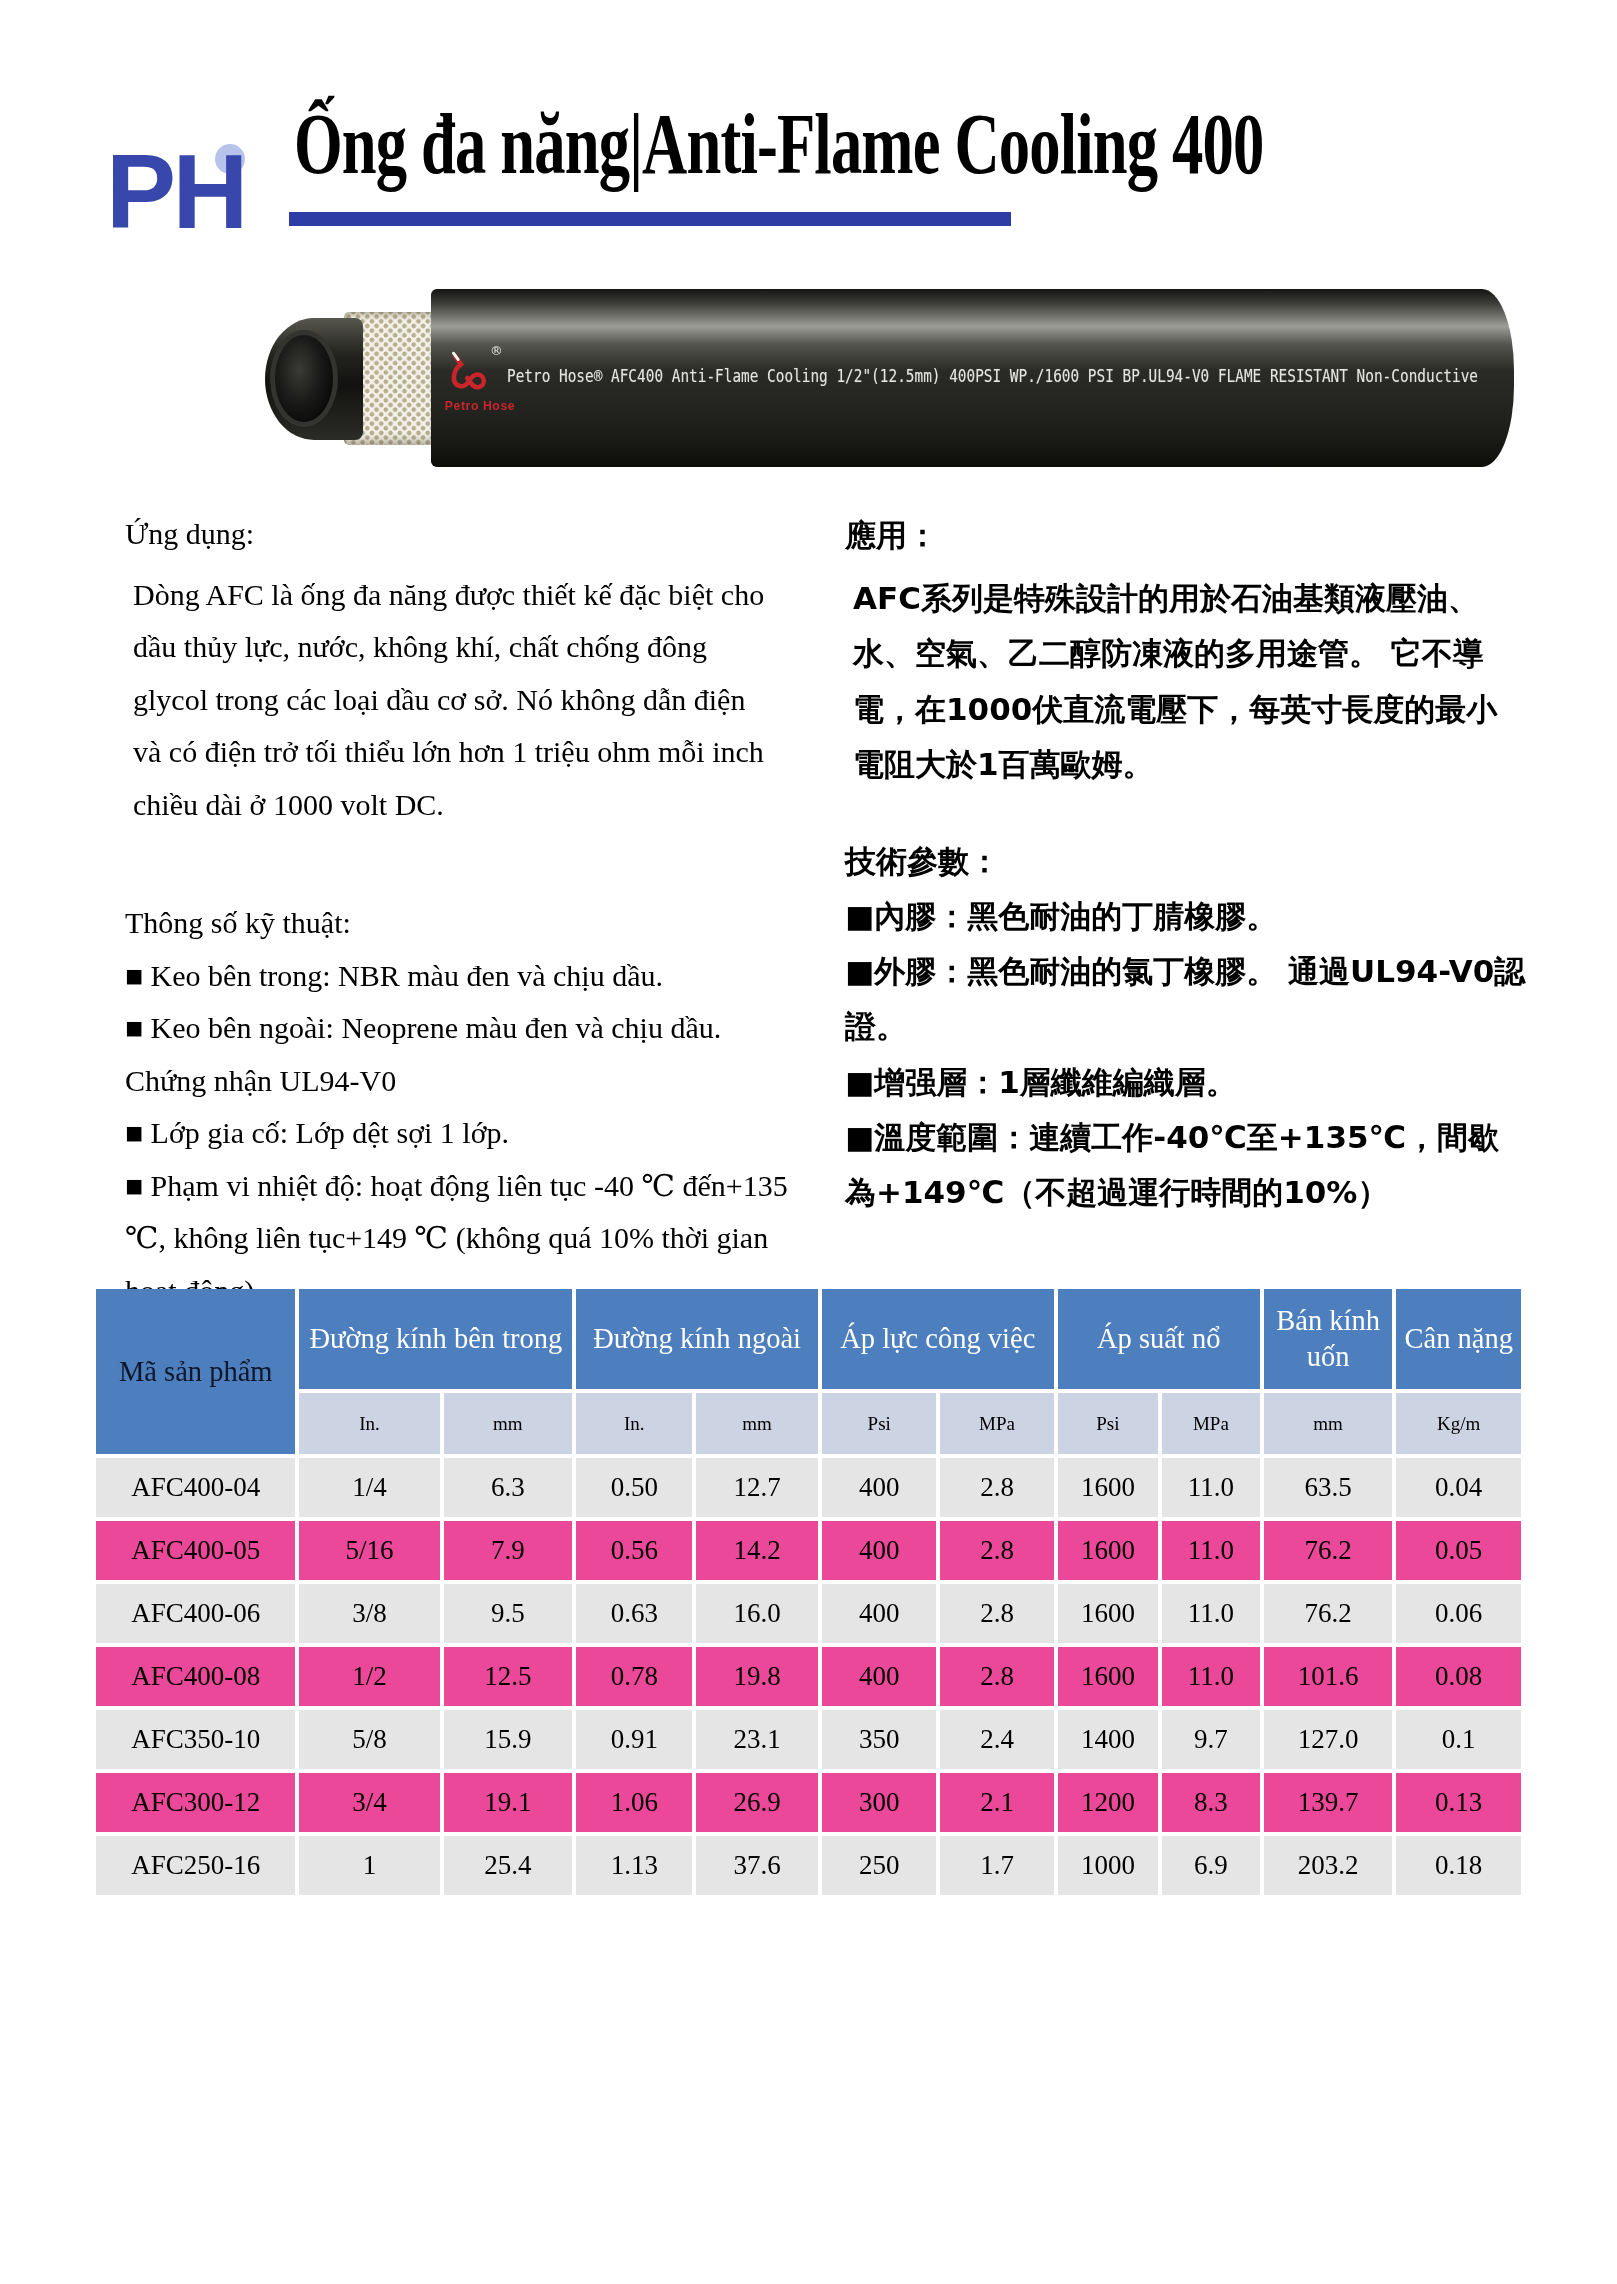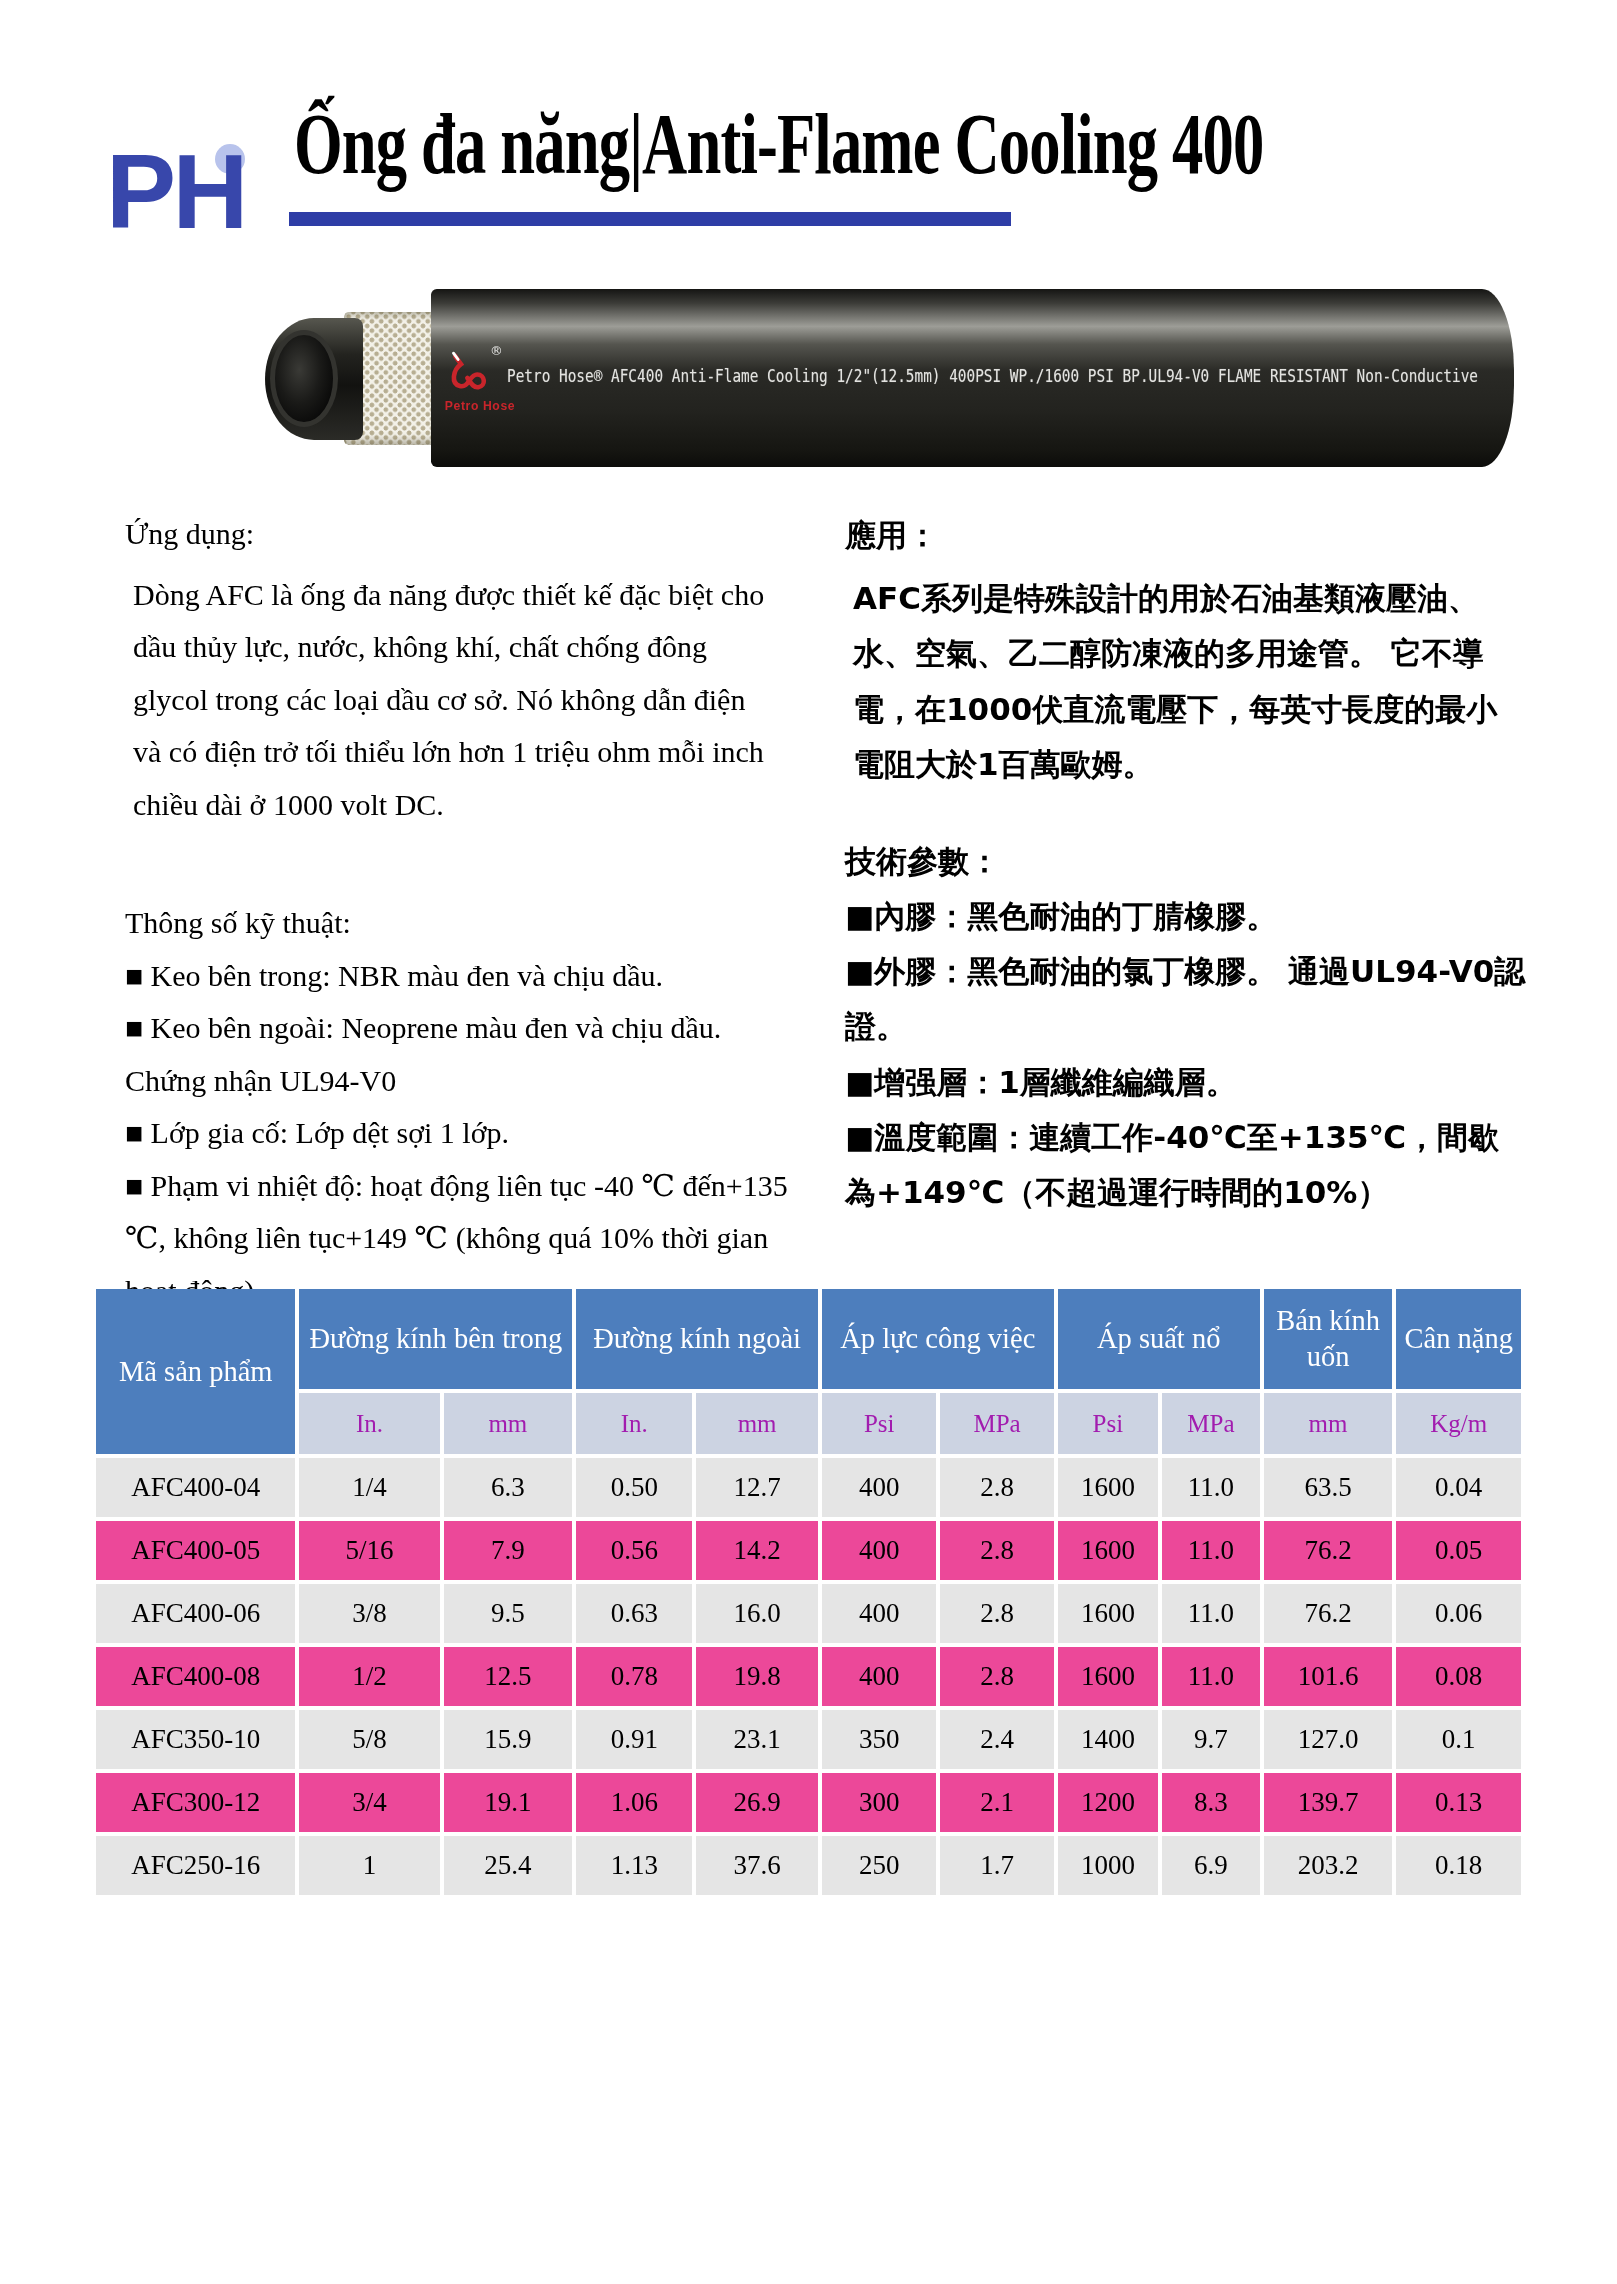--- a/index.html
+++ b/index.html
@@ -63,22 +63,22 @@
   .gap-l{height:58px;}
   .gap-r{height:34px;}
   .bullet{margin:0;}
 
   
   #spec-table{position:absolute;left:92px;top:1285px;width:1433px;
      border-collapse:separate;border-spacing:4.7px;table-layout:fixed;}
   #spec-table th,#spec-table td{text-align:center;vertical-align:middle;
      font-weight:normal;padding:0 2.3px;overflow:hidden;}
   #spec-table th.group{background:#4d7ebd;color:#ffffff;font-size:28.5px;height:100px;line-height:1.25;}
-  #spec-table th.corner{background:#4d7ebd;color:#ffffff;font-size:28.5px;}
-  #spec-table tr.units th{background:#ccd3e2;color:#a21caf;font-size:25px;height:61px;}
+  #spec-table th.corner{background:#4d7ebd;color:#0f172a;font-size:28.5px;}
+  #spec-table tr.units th{background:#ccd3e2;color:#000000;font-size:19px;height:61px;}
   #spec-table tbody td{font-size:27px;height:59px;}
   #spec-table tr.light td{background:#e5e5e5;}
   #spec-table tr.dark td{background:#ec4899;}
 </style>
 </head>
 <body>
 
 <div class="page">
 
   <div class="logo">

